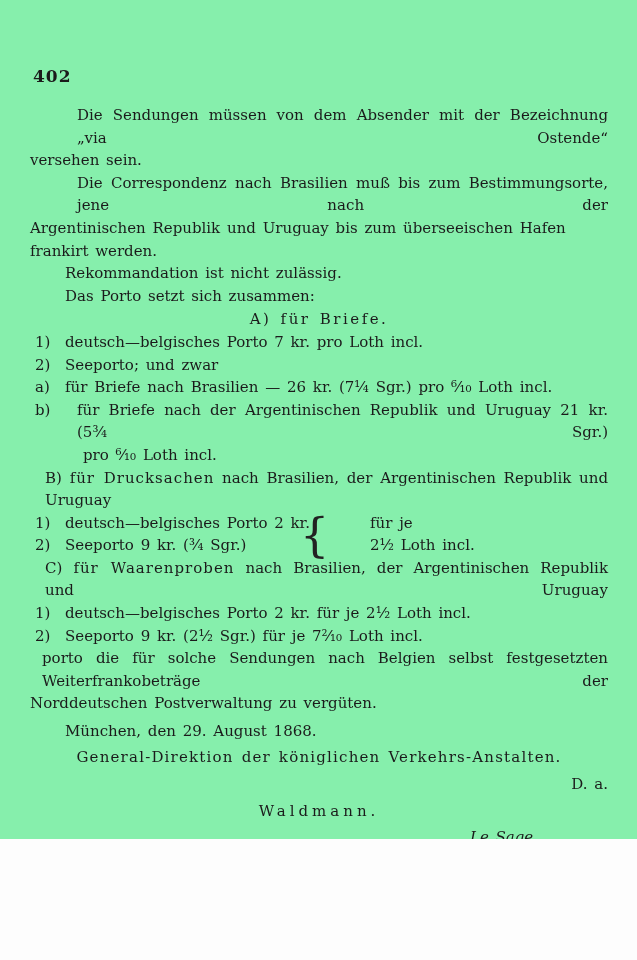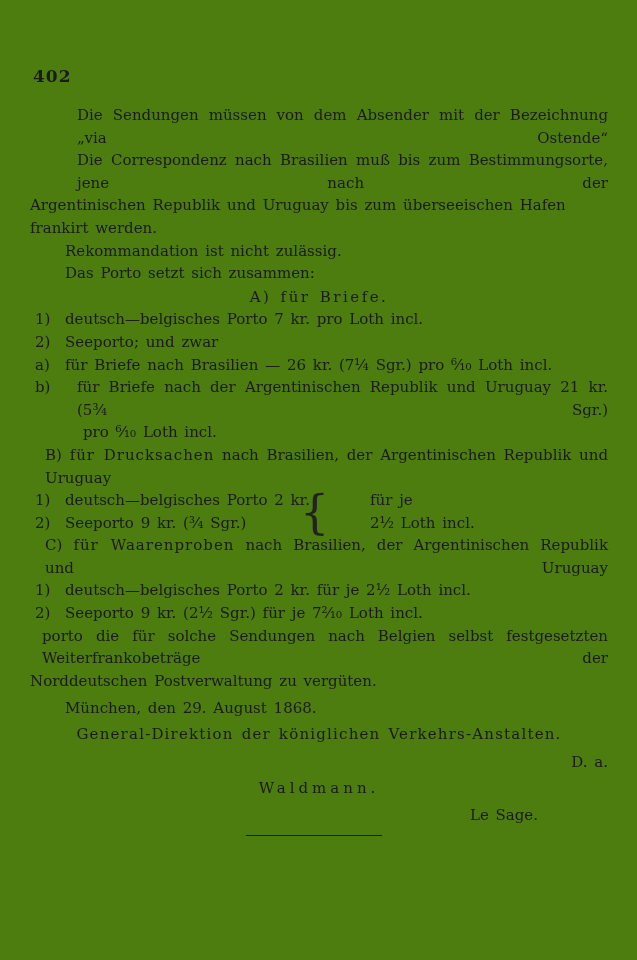--- a/index.html
+++ b/index.html
@@ -4,22 +4,22 @@
 <style>
   html,body{margin:0;padding:0;}
   body{
     background:#fdfdfd;
     font-family:"DejaVu Serif","Liberation Serif",serif;
     color:#1b1b1b;
     -webkit-font-smoothing:antialiased;
   }
   .page{
     position:relative;
-    width:637px;height:960px;
-    background:#4d7c0f;
+    width:637px;height:839px;
+    background:#86efac;
     overflow:hidden;
   }
   .pagenum{
     position:absolute;left:33px;top:66px;
     font-size:17px;font-weight:bold;letter-spacing:1px;
   }
   .body-col{
     position:absolute;left:30px;top:104px;width:578px;
     font-size:15px;line-height:22.6px;word-spacing:2px;
   }
@@ -41,36 +41,37 @@
   .brow .bright{flex:1 1 auto;padding-left:47px;}
   .brace{
     position:absolute;left:270px;top:1px;
     font-size:46px;line-height:44px;
     font-family:"DejaVu Serif",serif;color:#222;
   }
   .sig-date{margin-top:5px;padding-left:35px;}
   .sig-auth{margin-top:3px;text-align:center;letter-spacing:1.2px;}
   .sig-da{margin-top:5px;text-align:right;}
   .sig-name{margin-top:4px;text-align:center;letter-spacing:4px;}
-  .sig-counter{margin-top:4px;text-align:right;padding-right:70px;}
+  .sig-counter{margin-top:4px;text-align:right;padding-right:70px;font-style:italic;}
   .endrule{
     width:136px;height:0;border-top:1.5px solid #1b1b1b;
     margin:9px auto 0 auto;position:relative;left:-5px;
   }
 </style>
 </head>
 <body>
 
 <div class="page">
 
   <div class="pagenum">402</div>
 
   <div class="body-col">
 
     <div class="line just indent">Die Sendungen müssen von dem Absender mit der Bezeichnung „via Ostende“</div>
+    <div class="line">versehen sein.</div>
 
     <div class="line just indent">Die Correspondenz nach Brasilien muß bis zum Bestimmungsorte, jene nach der</div>
     <div class="line">Argentinischen Republik und Uruguay bis zum überseeischen Hafen frankirt werden.</div>
 
     <div class="line indent">Rekommandation ist nicht zulässig.</div>
     <div class="line indent">Das Porto setzt sich zusammen:</div>
 
     <div class="line headA">A) für Briefe.</div>
 
     <div class="lrow">

